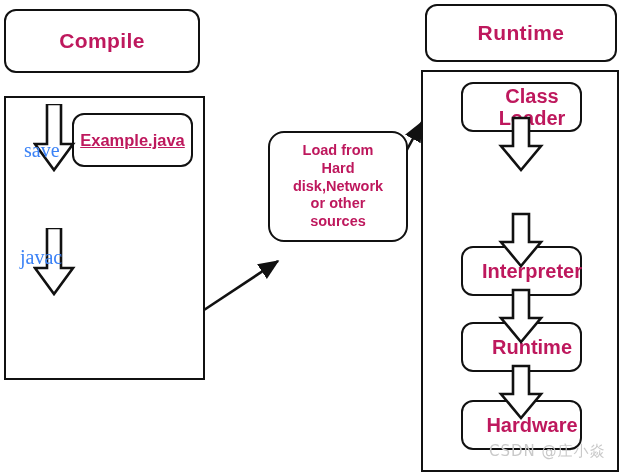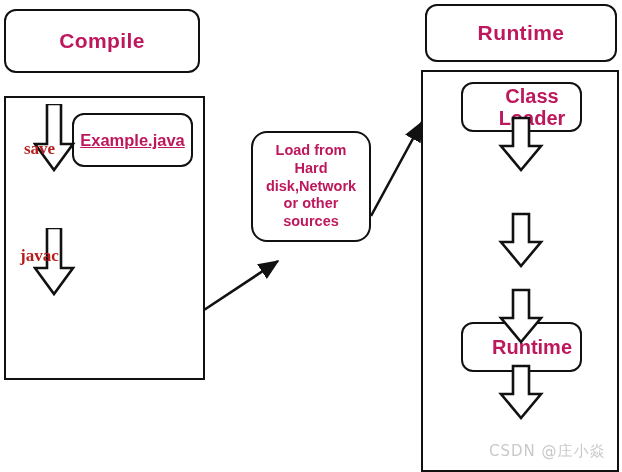--- a/index.html
+++ b/index.html
@@ -76,22 +76,22 @@
   #example-class {
     left: 72px; top: 234px;
     width: 121px; height: 54px;
     font-size: 16.5px;
     overflow: visible;
   }
   #example-class .boxtext { position: relative; width: 136px; }
 
   
   #load-box {
-    left: 251px; top: 131px;
-    width: 120px; height: 111px;
+    left: 268px; top: 131px;
+    width: 140px; height: 111px;
     font-size: 14.5px;
     border-radius: 16px;
     line-height: 1.22;
   }
 
   
   .stage {
     left: 461px;
     width: 121px;
     font-size: 20px;
@@ -105,23 +105,23 @@
 
   
   .blockarrow { position: absolute; z-index: 4; }
   .blockarrow svg { display: block; overflow: visible; }
 
   
   .lbl-arrow { position: absolute; z-index: 4; }
   .arrow-caption {
     position: absolute;
     font-family: "Liberation Serif", serif;
-    font-weight: bold;
-    font-size: 17px;
-    color: #b91c1c;
+    font-weight: normal;
+    font-size: 20px;
+    color: #3b82f6;
     white-space: nowrap;
     z-index: 6;
   }
   #caption-save  { left: 24px;  top: 139px; }
   #caption-javac { left: 20px;  top: 246px; }
 
   
   .thinline { position: absolute; z-index: 2; }
   .thinline svg { display: block; overflow: visible; }
 
@@ -199,23 +199,29 @@
     <span class="boxtext">Load from
 Hard
 disk,Network
 or other
 sources</span>
   </div>
 
   <div class="rbox stage" id="stage-0">
     <span class="boxtext">Class Loader</span>
   </div>
+  <div class="rbox stage" id="stage-2">
+    <span class="boxtext">Interpreter</span>
+  </div>
   <div class="rbox stage" id="stage-3">
     <span class="boxtext">Runtime</span>
   </div>
+  <div class="rbox stage" id="stage-4">
+    <span class="boxtext">Hardware</span>
+  </div>
 
   <div class="blockarrow" style="left:498px; top:118px;">
     <svg width="46" height="56" viewBox="0 0 46 56">
       <path d="M15 0 L31 0 L31 28 L43 28 L23 52 L3 28 L15 28 Z" fill="#ffffff" stroke="#111111" stroke-width="2.6" stroke-linejoin="miter"></path>
     </svg>
   </div>
 
   <div class="blockarrow" style="left:498px; top:214px;">
     <svg width="46" height="56" viewBox="0 0 46 56">
       <path d="M15 0 L31 0 L31 28 L43 28 L23 52 L3 28 L15 28 Z" fill="#ffffff" stroke="#111111" stroke-width="2.6" stroke-linejoin="miter"></path>

